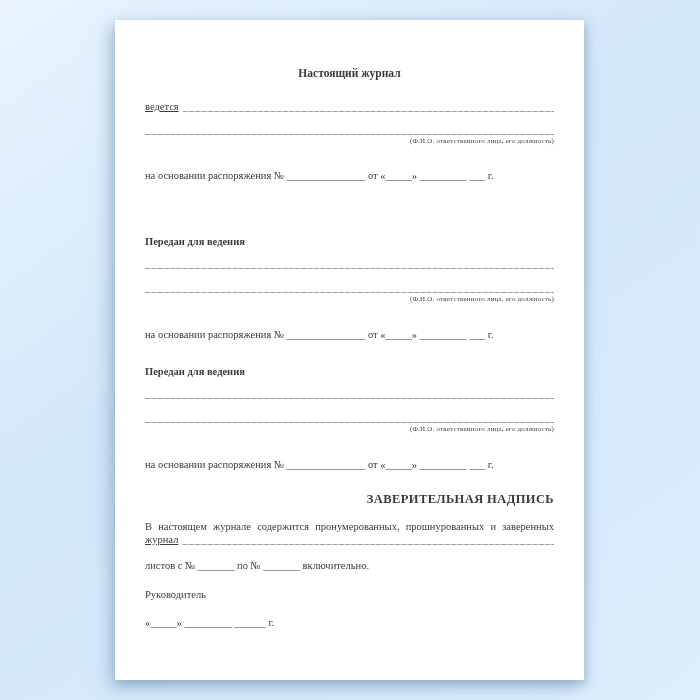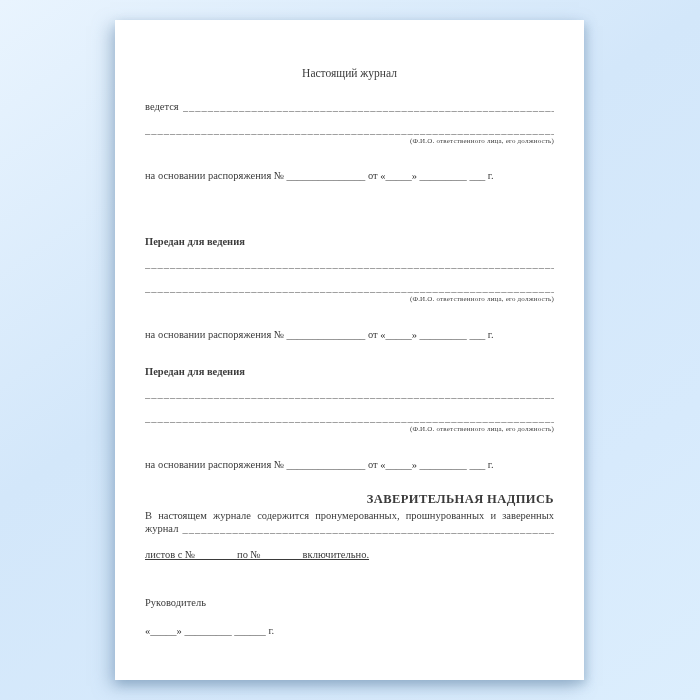--- a/index.html
+++ b/index.html
@@ -17,49 +17,49 @@
     width: 469px; height: 660px; box-sizing: border-box;
     padding: 0 30px;
     background: #ffffff;
     box-shadow: -5px 6px 16px rgba(106, 139, 173, 0.50),
                  3px 4px 9px rgba(106, 139, 173, 0.35);
     color: #3b3b3b;
     font-size: 10.5px; line-height: 1.25;
   }
   .doc-title {
     margin-top: 46px; text-align: center;
-    font-size: 11.5px; font-weight: normal;
+    font-size: 11.5px; font-weight: bold;
   }
   .blank-row { display: flex; align-items: baseline; white-space: nowrap; overflow: hidden; }
-  .blank-row .lead { flex: none; padding-right: 4px; }
+  .blank-row .lead { flex: none; padding-right: 4px; text-decoration: underline; }
   .blank-row .fill {
     flex: 1 1 auto; overflow: hidden; letter-spacing: 1px;
     color: #4a4a4a;
   }
   .row-maintained { margin-top: 20px; }
   .line-standalone { margin-top: 9px; }
   .caption {
     margin-top: 1px; text-align: right;
     font-size: 7px; color: #3f3f3f; letter-spacing: 0.2px;
   }
   .text-line { margin-top: 24px; white-space: nowrap; overflow: hidden; }
   .sec-heading { margin-top: 52px; font-weight: bold; }
   .sec-heading.second { margin-top: 24px; }
   .sec-line-a { margin-top: 9px; }
   .sec-line-b { margin-top: 11px; }
   .cert-title {
     margin-top: 21px; text-align: right;
     font-size: 12.5px; font-weight: bold; letter-spacing: 0.4px;
   }
   .cert-para {
-    margin-top: 1px;
+    margin-top: 12px;
     text-align: justify; text-align-last: justify;
   }
-  .sheets-line { margin-top: 13px; text-decoration: underline; }
-  .role-line { margin-top: 35px; }
+  .sheets-line { margin-top: 13px; }
+  .role-line { margin-top: 16px; }
   .date-line { margin-top: 15px; }
 </style>
 </head>
 <body>
 
 <div class="scene">
   <div class="paper">
 
     <div class="doc-title">Настоящий журнал</div>
 

